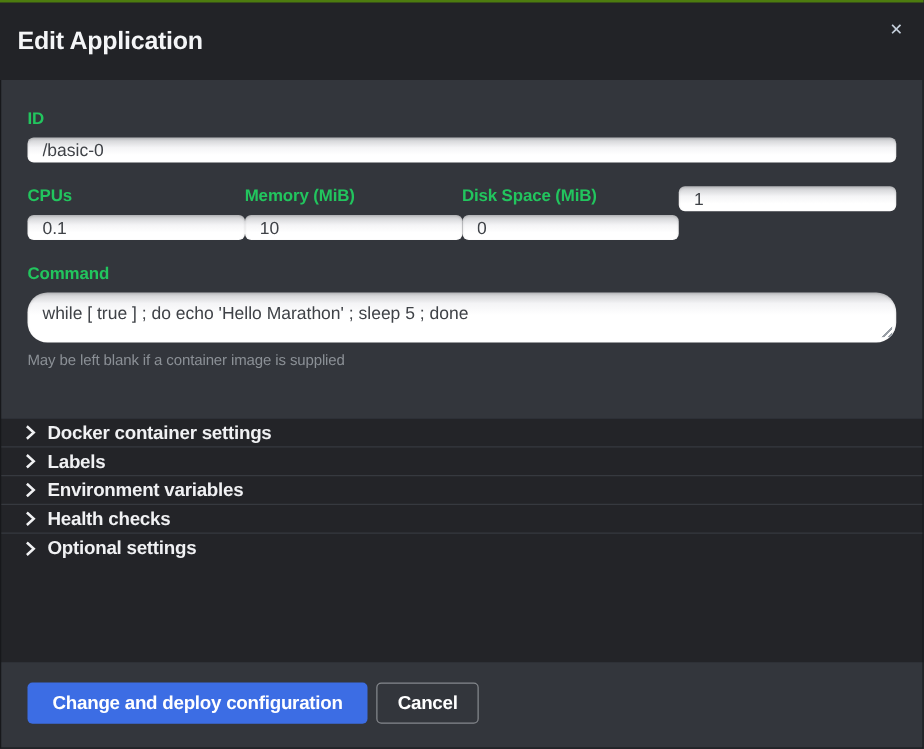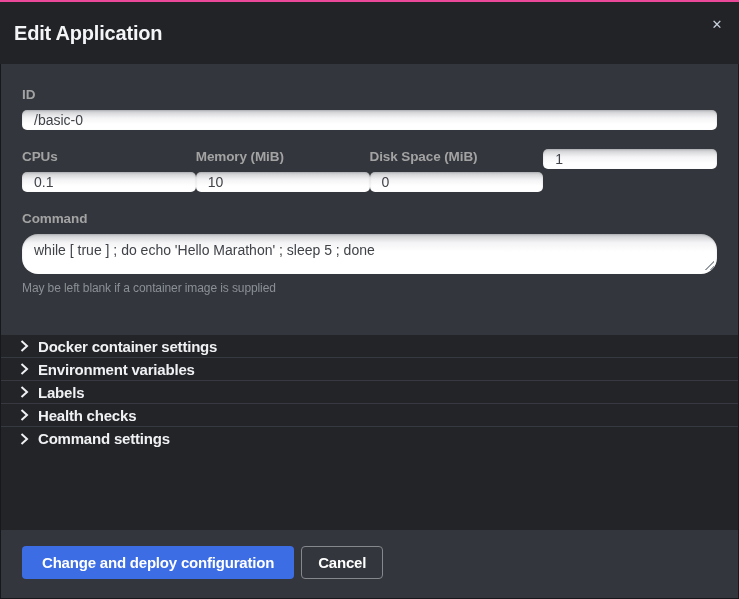--- a/index.html
+++ b/index.html
@@ -10,21 +10,21 @@
     color: #f0f1f3;
     overflow: hidden;
     position: relative;
   }
   .modal { width: 739px; height: 599px; display: flex; flex-direction: column; outline: 1px solid #17181b; outline-offset: -1px; }
 
   
   .modal-header {
     height: 64px; flex: 0 0 64px;
     background: #222327;
-    border-top: 2px solid #ec4899;
+    border-top: 2px solid #4d7c0f;
     display: flex; align-items: center;
     padding: 0 16px 0 14px;
     position: relative;
   }
   .modal-title { font-size: 20px; font-weight: bold; color: #f4f5f7; letter-spacing: -0.2px; }
   .close-btn {
     position: absolute; top: 12px; right: 11px;
     width: 22px; height: 22px;
     background: none; border: none; cursor: pointer;
     color: #c6d0dc; font-size: 13px; font-weight: bold;
@@ -33,21 +33,21 @@
   }
 
   
   .form-area {
     flex: 0 0 271px; height: 271px;
     background: #33363c;
     padding: 23px 22px 0 22px;
   }
   .field-label {
     display: block;
-    font-size: 13.5px; font-weight: bold; color: #a3a3a3;
+    font-size: 13.5px; font-weight: bold; color: #22c55e;
     letter-spacing: -0.1px;
     margin-bottom: 8px;
   }
   .text-input {
     width: 100%; height: 20px;
     border: none; border-radius: 5px;
     background: linear-gradient(to bottom, #c9cacd 0%, #f4f4f6 40%, #ffffff 70%);
     box-shadow: inset 0 1px 2px rgba(0,0,0,0.15);
     padding: 0 12px;
     font-family: "Liberation Sans", sans-serif;
@@ -162,42 +162,42 @@
       <svg class="chevron" viewBox="0 0 9 12">
         <polyline points="1.5,1 7,6 1.5,11" fill="none" stroke="#f0f1f3" stroke-width="2"></polyline>
       </svg>
       <span class="section-label">Docker container settings</span>
     </div>
 
     <div class="section-row">
       <svg class="chevron" viewBox="0 0 9 12">
         <polyline points="1.5,1 7,6 1.5,11" fill="none" stroke="#f0f1f3" stroke-width="2"></polyline>
       </svg>
+      <span class="section-label">Labels</span>
+    </div>
+
+    <div class="section-row">
+      <svg class="chevron" viewBox="0 0 9 12">
+        <polyline points="1.5,1 7,6 1.5,11" fill="none" stroke="#f0f1f3" stroke-width="2"></polyline>
+      </svg>
       <span class="section-label">Environment variables</span>
     </div>
 
     <div class="section-row">
       <svg class="chevron" viewBox="0 0 9 12">
         <polyline points="1.5,1 7,6 1.5,11" fill="none" stroke="#f0f1f3" stroke-width="2"></polyline>
       </svg>
-      <span class="section-label">Labels</span>
-    </div>
-
-    <div class="section-row">
-      <svg class="chevron" viewBox="0 0 9 12">
-        <polyline points="1.5,1 7,6 1.5,11" fill="none" stroke="#f0f1f3" stroke-width="2"></polyline>
-      </svg>
       <span class="section-label">Health checks</span>
     </div>
 
     <div class="section-row">
       <svg class="chevron" viewBox="0 0 9 12">
         <polyline points="1.5,1 7,6 1.5,11" fill="none" stroke="#f0f1f3" stroke-width="2"></polyline>
       </svg>
-      <span class="section-label">Command settings</span>
+      <span class="section-label">Optional settings</span>
     </div>
 
   </div>
 
   <div class="modal-footer">
     <button class="btn btn-primary">Change and deploy configuration</button>
     <button class="btn btn-cancel">Cancel</button>
   </div>
 
 </div>

